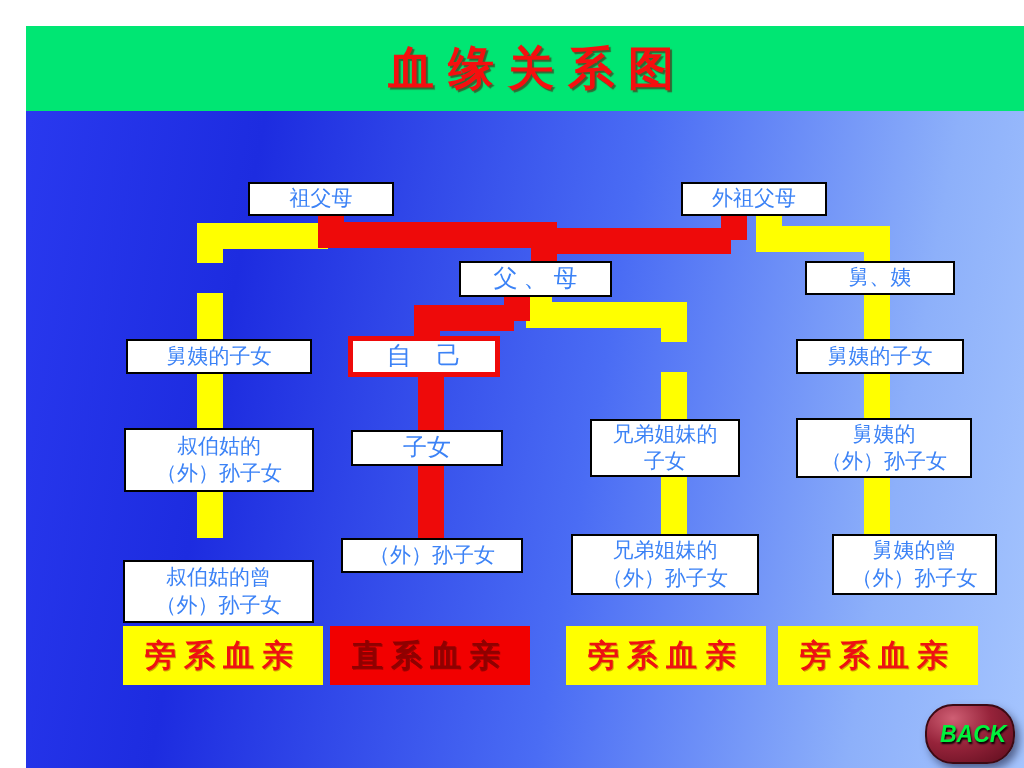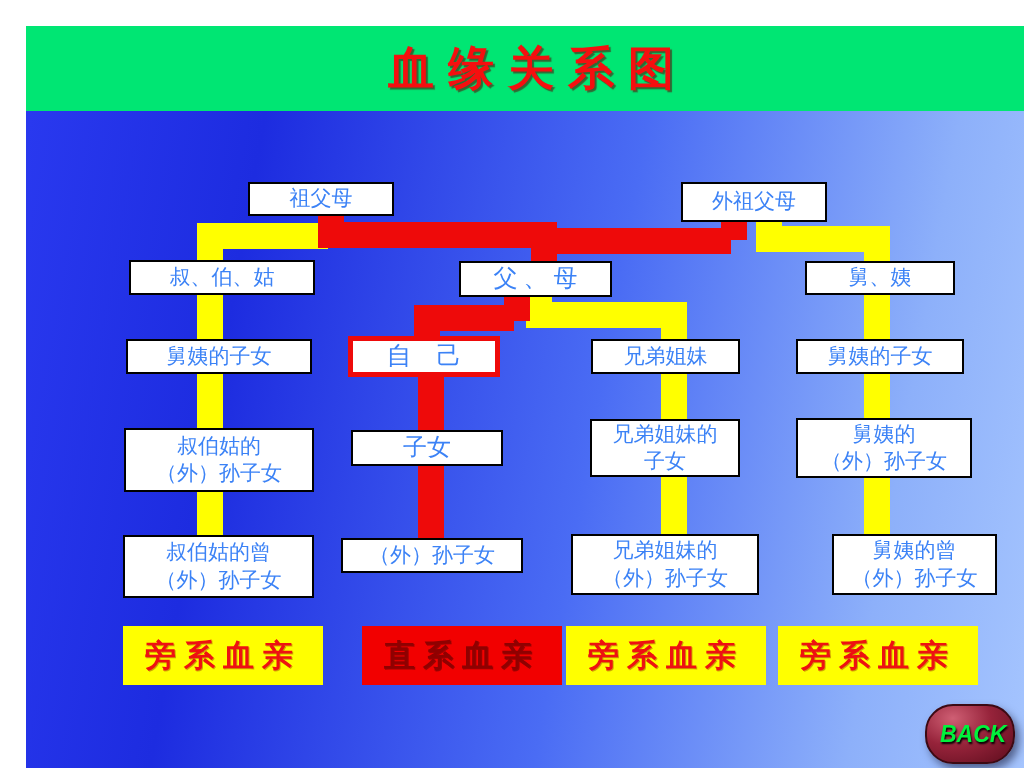--- a/index.html
+++ b/index.html
@@ -79,48 +79,46 @@
   <div class="line red" style="left:505px;top:196px;width:11px;height:42px"></div>
   <div class="line red" style="left:505px;top:202px;width:200px;height:10px"></div>
   <div class="line red" style="left:695px;top:188px;width:10px;height:20px"></div>
   <div class="line red" style="left:478px;top:269px;width:10px;height:18px"></div>
   <div class="line red" style="left:388px;top:279px;width:100px;height:10px"></div>
   <div class="line red" style="left:388px;top:279px;width:10px;height:34px"></div>
   <div class="line red" style="left:392px;top:349px;width:10px;height:58px"></div>
   <div class="line red" style="left:392px;top:438px;width:10px;height:76px"></div>
 
   <div class="node" style="left:222px;top:156px;width:146px;height:34px">祖父母</div>
-  <div class="node" style="left:655px;top:156px;width:146px;height:40px">外祖父母</div>
+  <div class="node" style="left:655px;top:156px;width:146px;height:34px">外祖父母</div>
 
-  <div class="node" style="left:103px;top:234px;width:186px;height:35px">叔、伯、姑</div>
   <div class="node" style="left:779px;top:235px;width:150px;height:34px">舅、姨</div>
   <div class="node big" style="left:433px;top:235px;width:153px;height:36px">父 、 母</div>
 
   <div class="node" style="left:100px;top:313px;width:186px;height:35px">舅姨的子女</div>
   <div class="node self" style="left:322px;top:310px;width:152px;height:41px">自　己</div>
-  <div class="node" style="left:565px;top:313px;width:149px;height:35px">兄弟姐妹</div>
   <div class="node" style="left:770px;top:313px;width:168px;height:35px">舅姨的子女</div>
 
   <div class="node" style="left:98px;top:402px;width:190px;height:64px">叔伯姑的
 （外）孙子女</div>
   <div class="node big" style="left:325px;top:404px;width:152px;height:36px">子女</div>
   <div class="node" style="left:564px;top:393px;width:150px;height:58px">兄弟姐妹的
 子女</div>
   <div class="node" style="left:770px;top:392px;width:176px;height:60px">舅姨的
 （外）孙子女</div>
 
-  <div class="node" style="left:97px;top:509px;width:191px;height:63px">叔伯姑的曾
+  <div class="node" style="left:97px;top:534px;width:191px;height:63px">叔伯姑的曾
 （外）孙子女</div>
   <div class="node" style="left:315px;top:512px;width:182px;height:35px">（外）孙子女</div>
   <div class="node" style="left:545px;top:508px;width:188px;height:61px">兄弟姐妹的
 （外）孙子女</div>
   <div class="node" style="left:806px;top:508px;width:165px;height:61px">舅姨的曾
 （外）孙子女</div>
 
   <div class="category yellow-cat" style="left:97px;top:600px;width:200px">旁系血亲</div>
-  <div class="category red-cat" style="left:336px;top:600px;width:200px">直系血亲</div>
+  <div class="category red-cat" style="left:304px;top:600px;width:200px">直系血亲</div>
   <div class="category yellow-cat" style="left:540px;top:600px;width:200px">旁系血亲</div>
   <div class="category yellow-cat" style="left:752px;top:600px;width:200px">旁系血亲</div>
 
   <button class="back">BACK</button>
 
   <div class="bottom-strip"></div>
 </div>
 
 </body></html>

